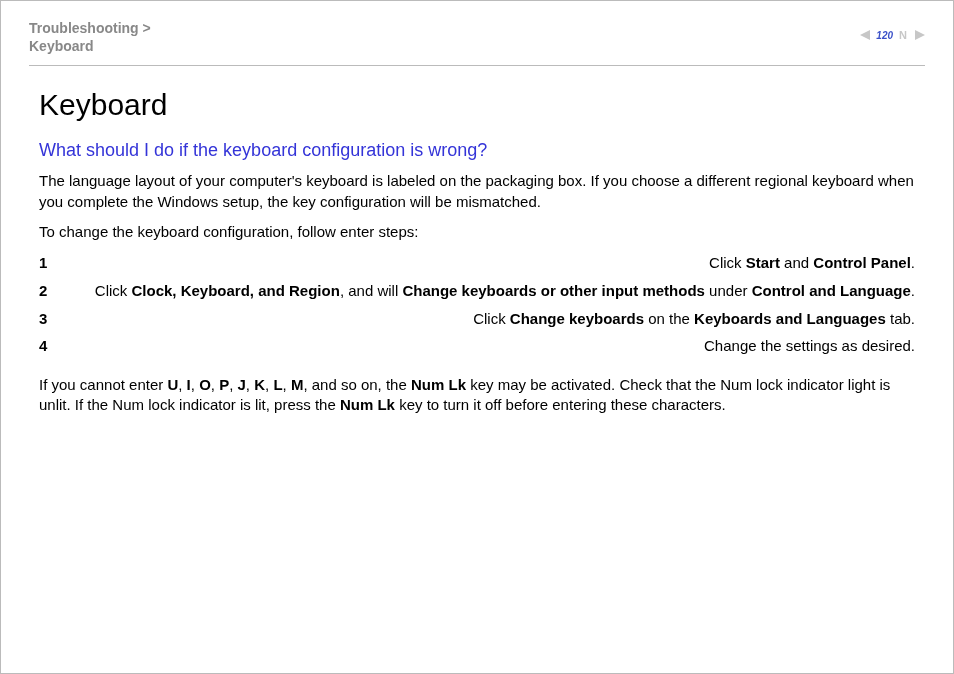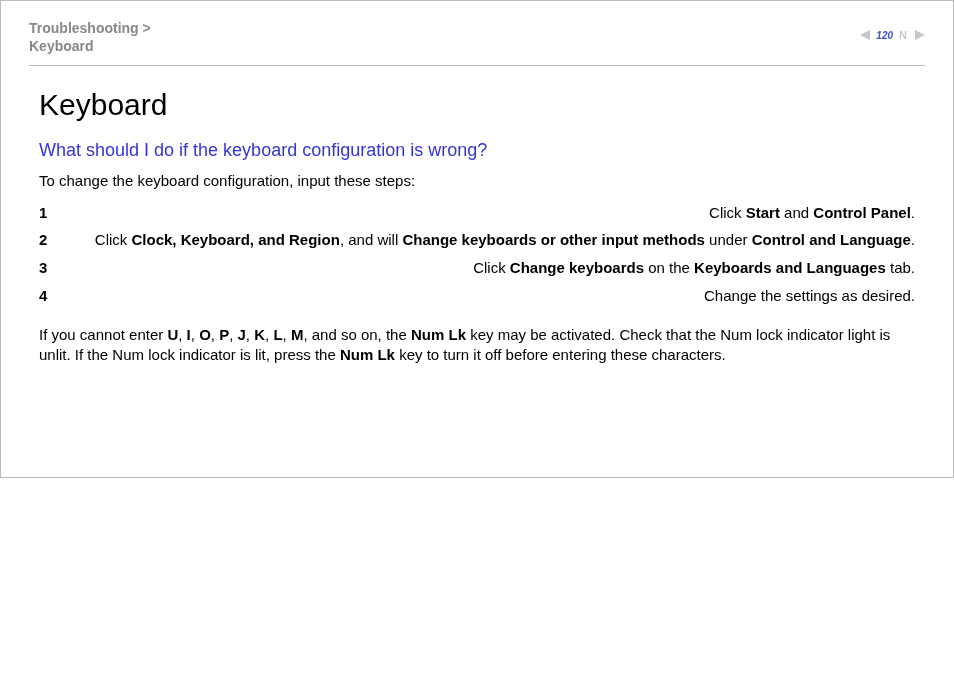--- a/index.html
+++ b/index.html
@@ -8,21 +8,21 @@
     width: 954px;
     height: 674px;
     background: #fff;
     font-family: Arial, Helvetica, sans-serif;
     color: #000;
     box-sizing: border-box;
   }
   .page {
     position: relative;
     width: 954px;
-    height: 478px;
+    height: 674px;
     border: 1px solid #bbb;
     box-sizing: border-box;
     padding: 18px 28px 0 28px;
   }
   .header {
     display: flex;
     justify-content: space-between;
     align-items: flex-start;
   }
   .breadcrumb {
@@ -118,21 +118,22 @@
       <span class="arrow-right"></span>
     </div>
   </div>
 
   <hr class="divider">
 
   <div class="content">
     <h1>Keyboard</h1>
 
     <h2>What should I do if the keyboard configuration is wrong?</h2>
-    <p>To change the keyboard configuration, input these steps:</p>
+    <p>The language layout of your computer's keyboard is labeled on the packaging box. If you choose a different regional keyboard when you complete the Windows setup, the key configuration will be mismatched.</p>
+    <p>To change the keyboard configuration, follow enter steps:</p>
 
     <ol class="steps">
       <li>
         <span>Click </span><span class="b">Start</span><span> and </span><span class="b">Control Panel</span><span>.</span>
       </li>
       <li>
         <span>Click </span><span class="b">Clock, Keyboard, and Region</span><span>, and will </span><span class="b">Change keyboards or other input methods</span><span> under </span><span class="b">Control and Language</span><span>.</span>
       </li>
       <li>
         <span>Click </span><span class="b">Change keyboards</span><span> on the </span><span class="b">Keyboards and Languages</span><span> tab.</span>

